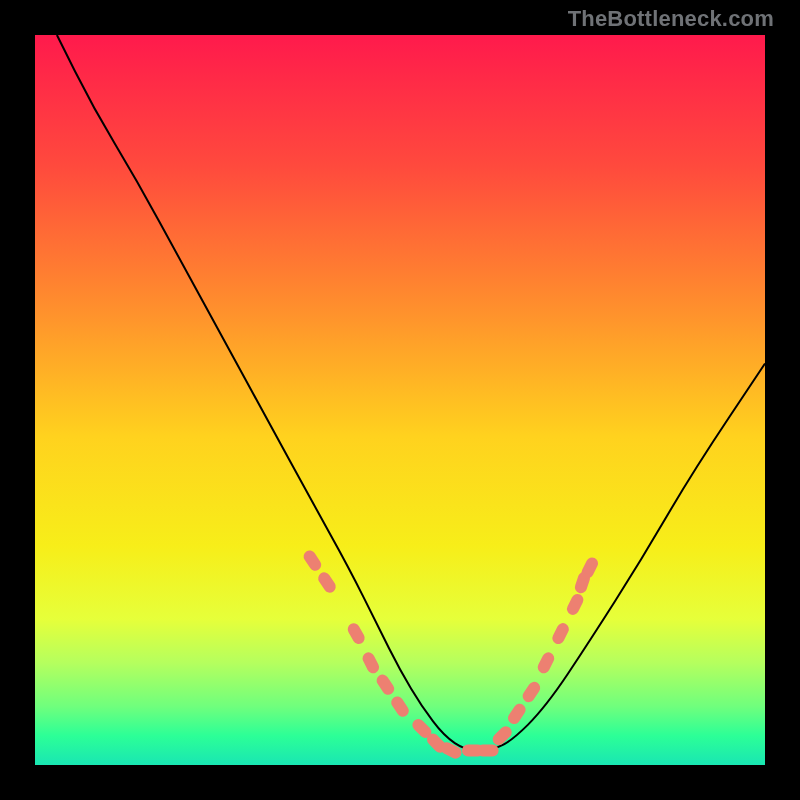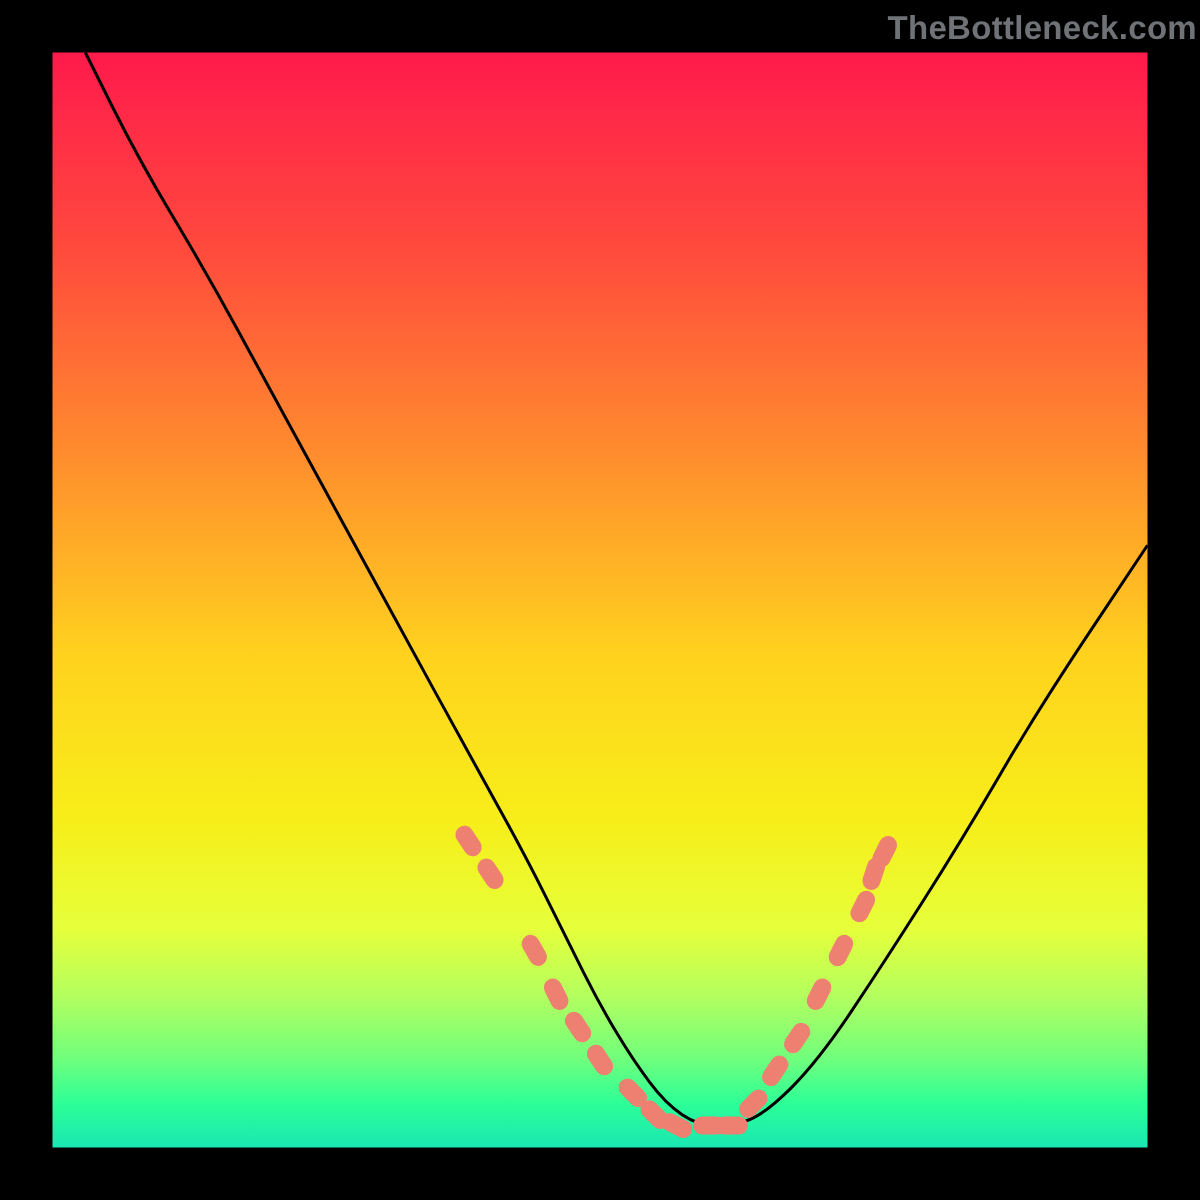--- a/index.html
+++ b/index.html
@@ -35,21 +35,21 @@
       #e6ff3a 80%,
       #b5ff5e 86%,
       #6fff7d 92%,
       #2cff97 96%,
       #19e6b3 100%
     );
   }
   .watermark {
     position: absolute;
     top: 6px;
-    right: 2px;
+    right: 26px;
     color: #6f7276;
     font-size: 22px;
     font-weight: 600;
     letter-spacing: 0.2px;
     user-select: none;
   }
   svg.curve {
     position: absolute;
     left: 0;
     top: 0;

